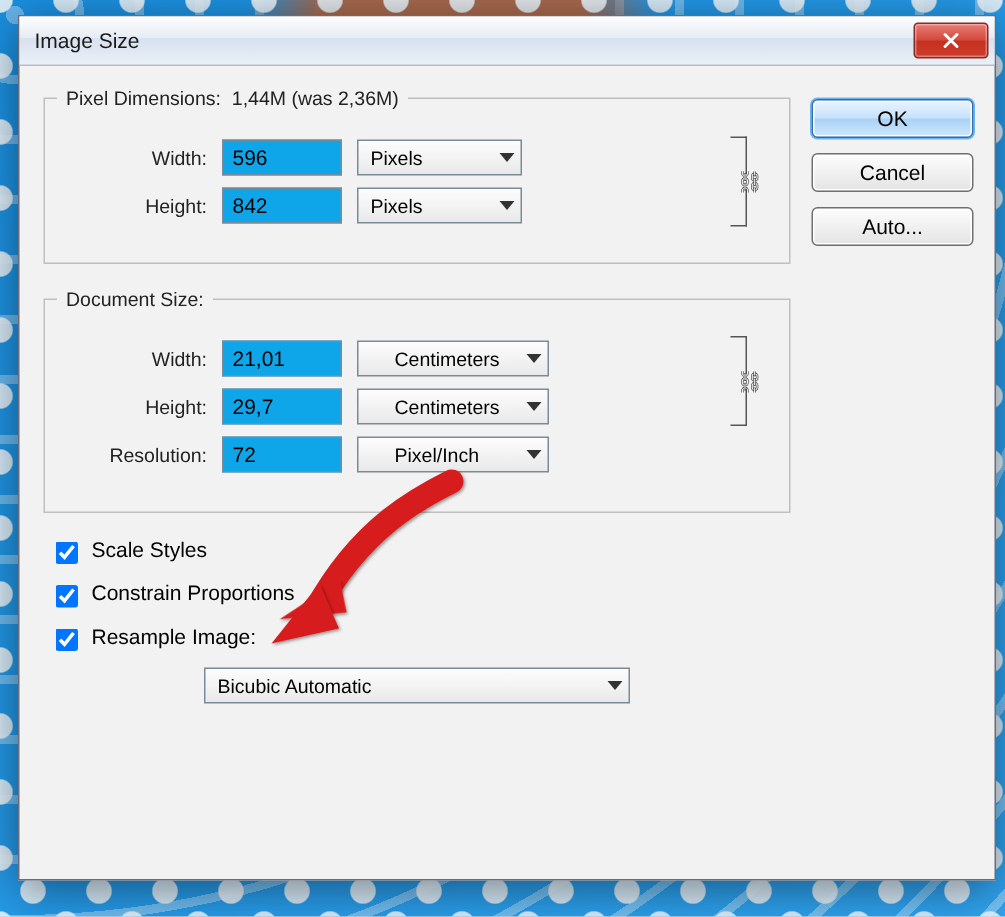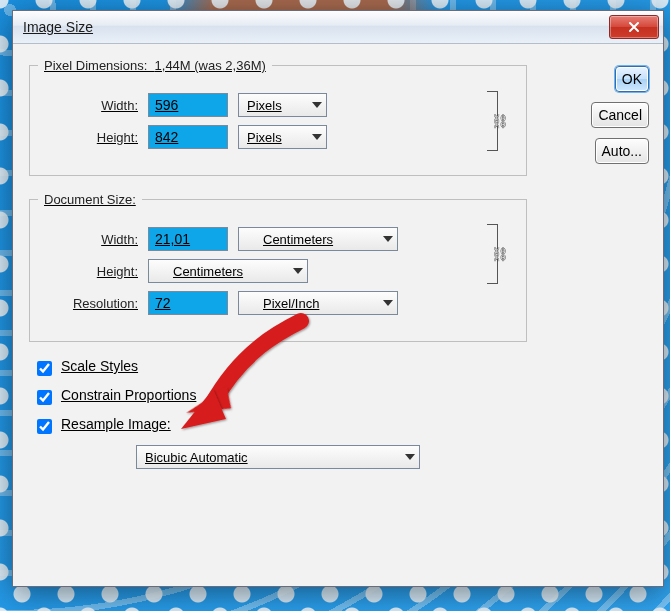--- a/index.html
+++ b/index.html
@@ -53,21 +53,21 @@
   .titlebar {
     height: 32px;
     background: linear-gradient(#fdfdfe, #e6ecf4 45%, #d8e1ee 46%, #e9f0f8);
     border-bottom: 1px solid #b5bdc8;
     display: flex;
     align-items: center;
     padding: 0 0 0 10px;
     font-size: 14px;
     color: #1a1a1a;
   }
-  .titlebar .title { flex: 1; text-decoration: underline; }
+  .titlebar .title { flex: 1; }
   .close-btn {
     width: 48px;
     height: 22px;
     margin-right: 4px;
     border: 1px solid #8a2b2b;
     border-radius: 3px;
     background: linear-gradient(#e77d74, #d6493c 48%, #c53121 52%, #cf3c2b);
     color: #fff;
     display: flex;
     align-items: center;
@@ -76,22 +76,22 @@
     box-shadow: inset 0 0 0 1px rgba(255,255,255,0.35);
   }
   .close-btn svg { display:block; }
 
   .client {
     flex: 1;
     display: flex;
     padding: 14px 14px 14px 16px;
     gap: 14px;
   }
-  .formcol { flex: 1; text-decoration: underline; }
-  .btncol { width: 108px; display: flex; flex-direction: column; gap: 10px; padding-top: 8px; align-items: flex-end;}
+  .formcol { flex: 1; }
+  .btncol { width: 108px; display: flex; flex-direction: column; gap: 10px; padding-top: 8px;}
 
   fieldset {
     border: 1px solid #bfbfbf;
     padding: 12px 16px 18px 8px;
     margin: 0 0 16px 0;
     position: relative;
   }
   legend {
     padding: 0 6px;
     color: #222;
@@ -124,22 +124,22 @@
     height: 24px;
     border: 1px solid #7a8a9a;
     background: linear-gradient(#fdfdfd,#e9e9e9);
     display: inline-flex;
     align-items:center;
     padding: 0 22px 0 8px;
     font-size: 13px;
     box-sizing: border-box;
     cursor: pointer;
   }
-  .combo.small{ width:89px; }
-  .combo.med  { width:160px;padding-left:24px; }
+  .combo.small{ width:110px; }
+  .combo.med  { width:128px;padding-left:24px; }
   .combo.big  { width:284px; }
   .combo .arrow {
     position:absolute;
     right:4px; top:50%; transform:translateY(-50%);
     width:0;height:0;
     border-left:5px solid transparent;
     border-right:5px solid transparent;
     border-top:6px solid #333;
   }
 
@@ -261,20 +261,21 @@
             <div class="row">
               <label class="fld">Width:</label>
               <input class="num" value="21,01" style="">
               <div class="combo med">
                 <span>Centimeters</span>
                 <span class="arrow"></span>
               </div>
             </div>
             <div class="row">
               <label class="fld">Height:</label>
+              <input class="num" value="29,7" style="">
               <div class="combo med">
                 <span>Centimeters</span>
                 <span class="arrow"></span>
               </div>
             </div>
             <div class="row">
               <label class="fld">Resolution:</label>
               <input class="num" value="72" style="">
               <div class="combo med">
                 <span>Pixel/Inch</span>

